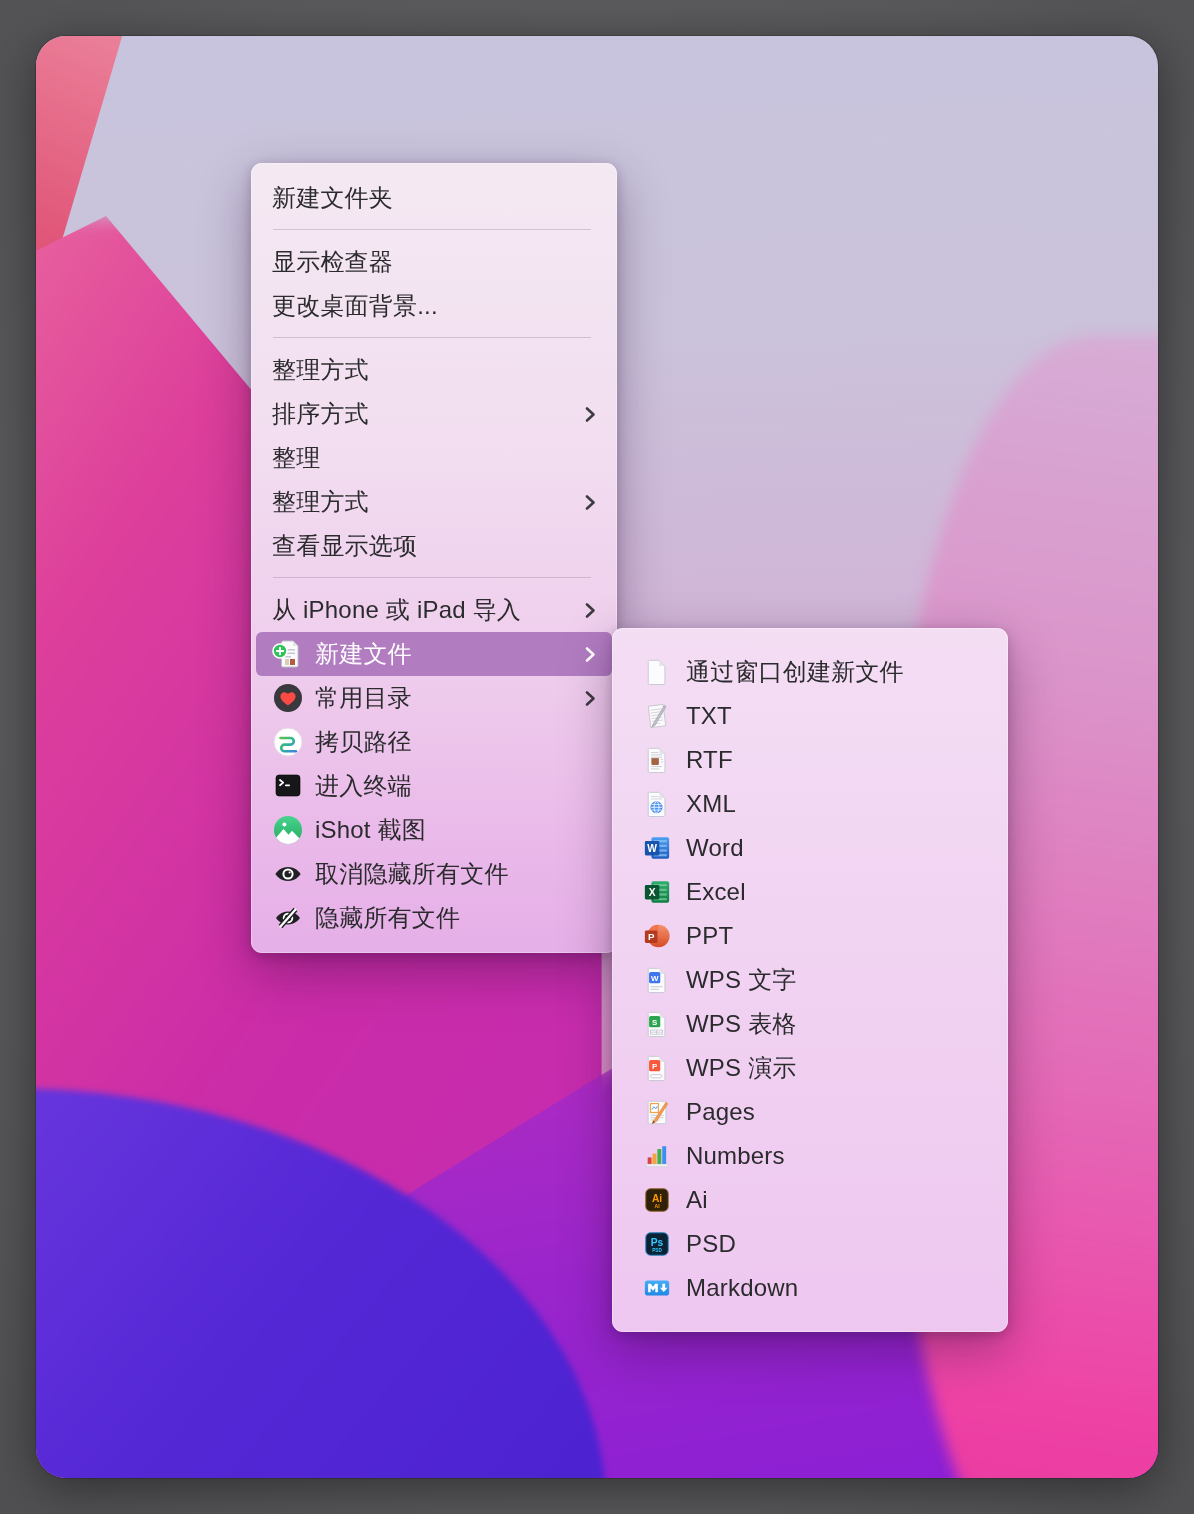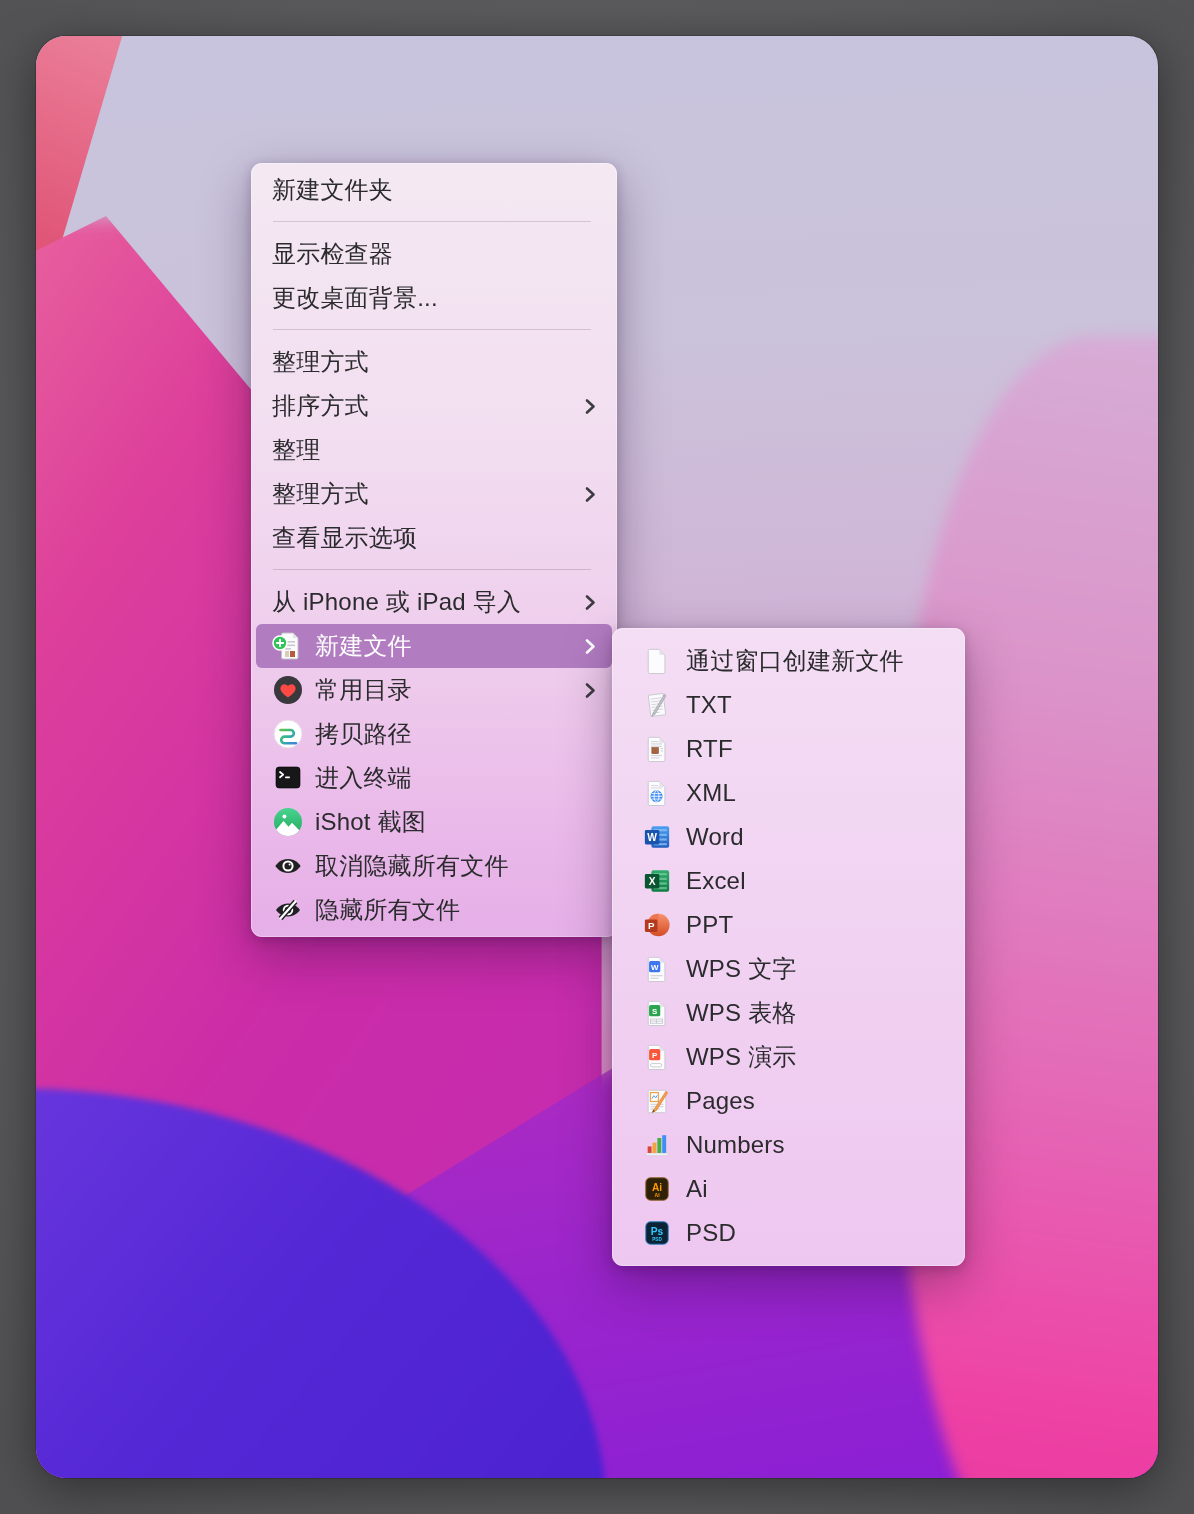--- a/index.html
+++ b/index.html
@@ -20,23 +20,23 @@
            clip-path:polygon(0 45%,38% 0,100% 30%,100% 100%,0 100%);filter:blur(12px);}
   .wp-pink{right:-150px;top:300px;width:410px;height:1310px;
            border-radius:48% 0 0 52% / 40% 0 0 42%;
            background:linear-gradient(188deg,#d6aed6 0%,#db93c9 28%,#e468b6 58%,#ee41a4 82%,#e3309c 100%);filter:blur(7px);}
   .wp-violet{left:-30px;bottom:-30px;width:600px;height:420px;border-top-right-radius:100% 100%;
            background:linear-gradient(130deg,#6836dd 0%,#5528d6 45%,#4c22d0 100%);filter:blur(3px);}
 
   .menu{position:absolute;border-radius:11px;
         box-shadow:0 18px 50px rgba(35,8,45,.35),0 3px 12px rgba(35,8,45,.22),inset 0 0 0 1px rgba(255,255,255,.30);
         font-size:24px;color:#2b2b2e;}
-  .menu-main{left:251px;top:163px;width:366px;padding:5px 0;z-index:10;
+  .menu-main{left:251px;top:163px;width:366px;padding:13px 0;z-index:10;
         background:linear-gradient(180deg,#f4e9f3 0%,#f2def0 35%,#eecbec 66%,#e9b7e9 88%,#e5afe7 100%);}
-  .menu-sub{left:612px;top:628px;width:353px;padding:11px 0;z-index:11;
+  .menu-sub{left:612px;top:628px;width:396px;padding:22px 0;z-index:11;
         background:linear-gradient(180deg,#f4def4 0%,#f1d3f2 45%,#eec7f0 100%);text-align:right;}
   .mrow{height:44px;display:flex;align-items:center;margin:0 5px;padding:0 16px;border-radius:6px;}
   .mrow .lbl{white-space:nowrap;letter-spacing:.2px;}
   .mrow.hl{background:#b27cc1;color:#ffffff;}
   .mdiv{height:1px;background:rgba(40,20,45,.16);margin:9px 26px 10px 22px;}
   .ic{width:32px;height:32px;flex:0 0 32px;margin-right:11px;display:flex;align-items:center;justify-content:center;}
   .menu-sub .ic{width:28px;height:28px;flex:0 0 28px;margin:0 15px 0 10px;}
   .chev{margin-left:auto;display:flex;align-items:center;color:#3c3c40;}
   .mrow.hl .chev{color:#ffffff;}
   svg{display:block;}
@@ -446,14 +446,30 @@
       <span class="ic">
         <svg width="28" height="28" viewBox="0 0 30 30">
           <rect x="3" y="3" width="24" height="24" rx="5" fill="#0b2334" stroke="#1d83c2"></rect>
           <text x="15" y="17" font-size="11" font-weight="bold" fill="#35c8fe" text-anchor="middle">Ps</text>
           <text x="15" y="24" font-size="5" font-weight="bold" fill="#35c8fe" text-anchor="middle">PSD</text>
         </svg>
       </span>
       <span class="lbl">PSD</span>
     </div>
 
+    <div class="mrow">
+      <span class="ic">
+        <svg width="28" height="28" viewBox="0 0 30 30">
+          <defs>
+              <linearGradient id="mg" x1="0" y1="0" x2="0" y2="1">
+                <stop offset="0" stop-color="#46aef7"></stop>
+                <stop offset="1" stop-color="#1f89e5"></stop>
+              </linearGradient>
+            </defs>
+          <rect x="2" y="7" width="26" height="16" rx="3" fill="url(#mg)"></rect>
+          <path d="M5.5 19.5v-9h2.8l2.4 3.2 2.4-3.2h2.8v9h-2.7v-4.6l-2.5 3.1-2.5-3.1v4.6z" fill="#ffffff"></path>
+          <path d="M20.7 10.5v4.2h-2.5l4 4.6 4-4.6h-2.5v-4.2z" fill="#ffffff"></path>
+        </svg>
+      </span>
+      <span class="lbl">Markdown</span>
+    </div>
   </div>
 </div>
 
 </body></html>

